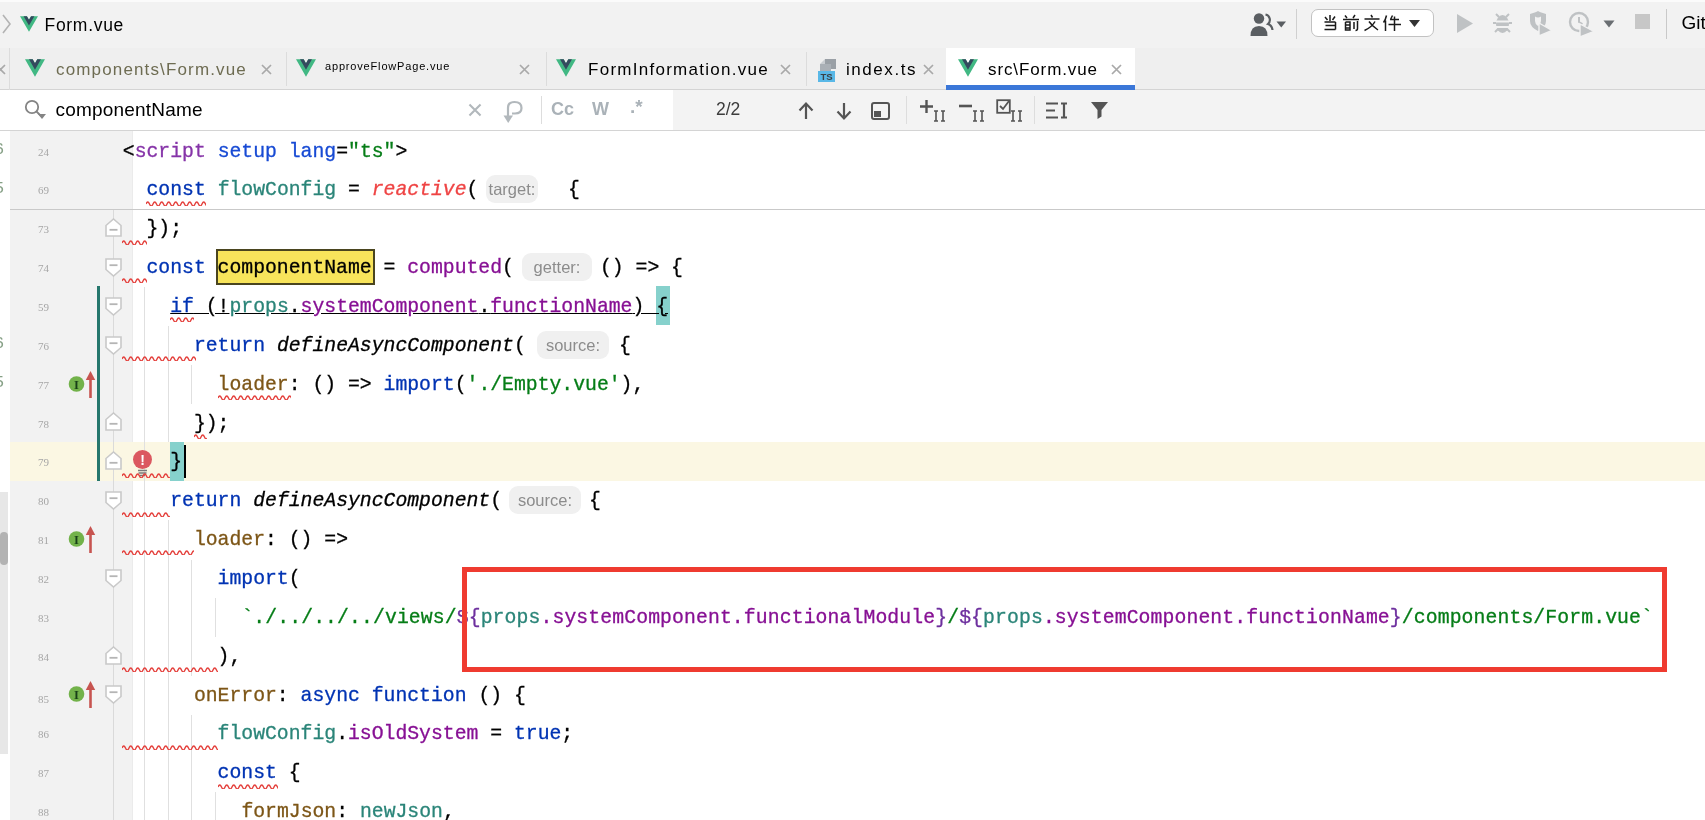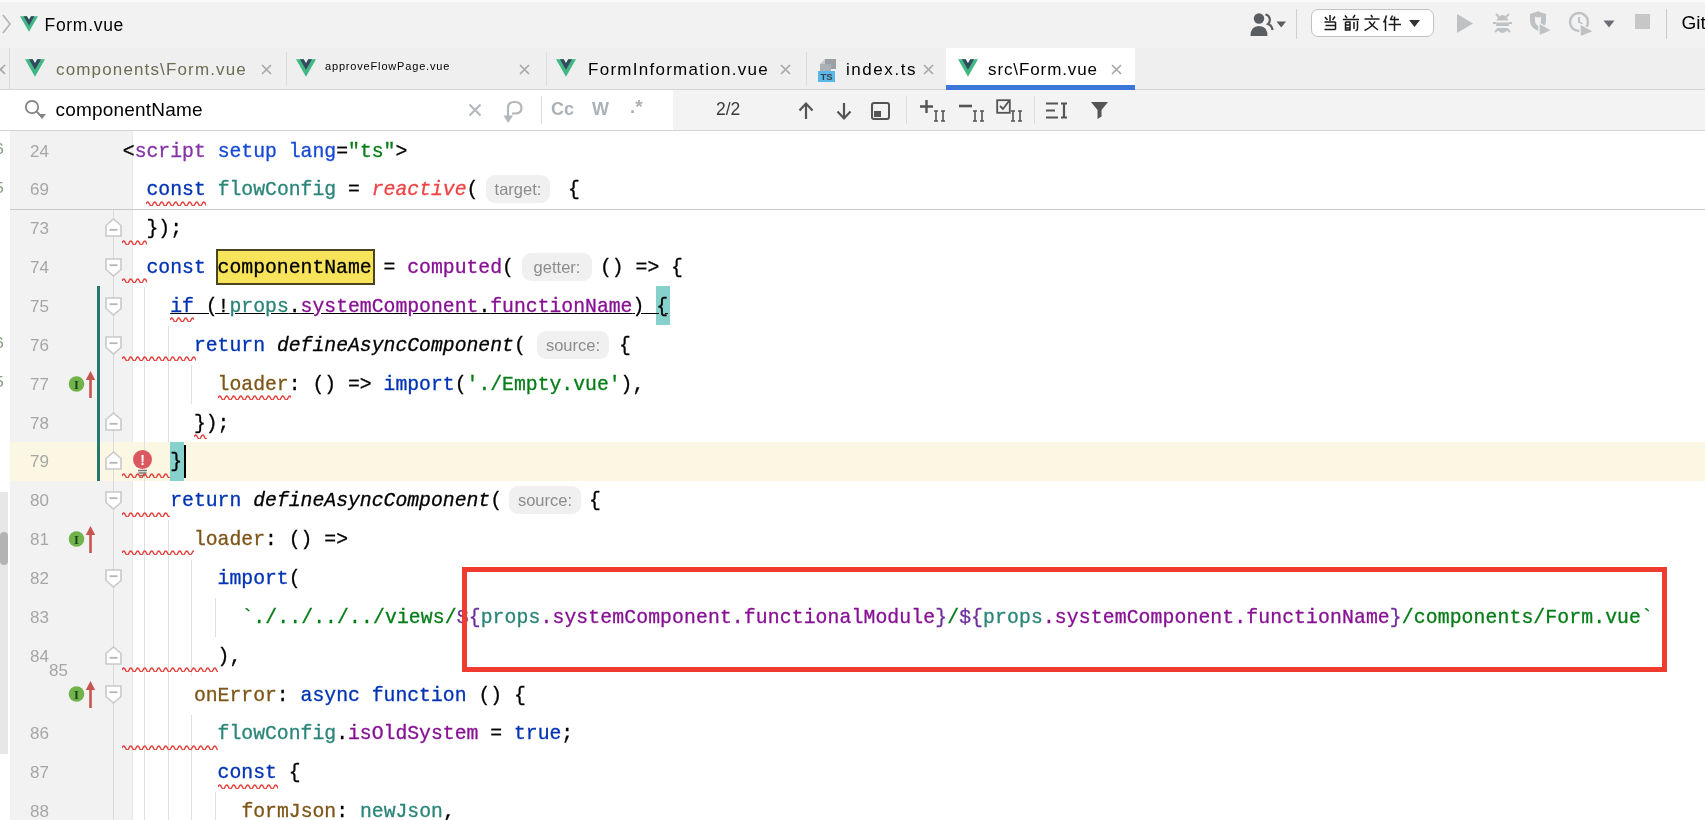--- a/index.html
+++ b/index.html
@@ -1,17 +1,17 @@
 <!DOCTYPE html>
 <html><head><meta charset="utf-8"><style>
 html,body{margin:0;padding:0;}
 body{width:1705px;height:820px;overflow:hidden;position:relative;font-family:"Liberation Sans",sans-serif;background:#fff;}
 .abs{position:absolute;}
 .code{font-family:"Liberation Mono",monospace;font-size:19.759px;white-space:pre;-webkit-text-stroke:0.3px currentColor;line-height:38.857px;height:38.857px;color:#000;}
-.ln{font-family:Liberation Sans, sans-serif;font-size:17px;color:#a6a6a6;line-height:38.857px;height:38.857px;text-align:right;width:49px;left:0;}
+.ln{font-family:Liberation Serif, serif;font-size:11px;color:#a6a6a6;line-height:38.857px;height:38.857px;text-align:right;width:49px;left:0;}
 .pill{font-size:16.5px;color:#8c8c8c;background:#f0f0f0;border-radius:9px;text-align:center;height:28px;line-height:28px;}
 .ui{font-size:17px;color:#000;white-space:pre;}
 svg{display:block}
 </style></head><body>
 <div class="abs" style="left:0.0px;top:0.0px;width:1705.0px;height:47.5px;background:#f2f2f2;border-bottom:1px solid #d6d6d6;"></div>
 <div class="abs" style="left:0.0px;top:0.0px;width:1705.0px;height:2.0px;background:#fbfbfb;"></div>
 <svg class="abs" style="left:0;top:14px" width="12" height="20" viewBox="0 0 12 20">
     <path d="M3 1 L10 10 L3 19" fill="none" stroke="#b3b3b3" stroke-width="1.6"></path>
   </svg>
 <svg class="abs" style="left:19.5px;top:15.5px" width="18" height="16" viewBox="0 0 262 227">
@@ -201,31 +201,31 @@
 <div class="abs" style="left:191.2px;top:560.0px;width:1.2px;height:116.0px;background:#e0e0e0;"></div>
 <div class="abs" style="left:191.2px;top:715.0px;width:1.2px;height:105.0px;background:#e0e0e0;"></div>
 <div class="abs" style="left:214.9px;top:598.0px;width:1.2px;height:39.0px;background:#e0e0e0;"></div>
 <div class="abs" style="left:214.9px;top:792.0px;width:1.2px;height:28.0px;background:#e0e0e0;"></div>
 <div class="abs" style="left:112.6px;top:209.0px;width:1.4px;height:611.0px;background:#dadada;"></div>
 <div class="abs" style="left:97.0px;top:286.4px;width:2.8px;height:194.3px;background:#26776d;"></div>
 <div class="abs ln" style="top:132.5px;">24</div>
 <div class="abs ln" style="top:171.4px;">69</div>
 <div class="abs ln" style="top:210.2px;">73</div>
 <div class="abs ln" style="top:249.1px;">74</div>
-<div class="abs ln" style="top:287.9px;">75</div>
+<div class="abs ln" style="top:287.9px;">59</div>
 <div class="abs ln" style="top:326.8px;">76</div>
 <div class="abs ln" style="top:365.6px;">77</div>
 <div class="abs ln" style="top:404.5px;">78</div>
 <div class="abs ln" style="top:443.4px;">79</div>
 <div class="abs ln" style="top:482.2px;">80</div>
 <div class="abs ln" style="top:521.1px;">81</div>
 <div class="abs ln" style="top:559.9px;">82</div>
 <div class="abs ln" style="top:598.8px;">83</div>
 <div class="abs ln" style="top:637.6px;">84</div>
-<div class="abs ln" style="top:652px;padding-left:19px;">85</div>
+<div class="abs ln" style="top:680px;">85</div>
 <div class="abs ln" style="top:715.4px;">86</div>
 <div class="abs ln" style="top:754.2px;">87</div>
 <div class="abs ln" style="top:793.1px;">88</div>
 <div class="abs" style="left:10.0px;top:208.6px;width:1695.0px;height:1.8px;background:#c9c9c9;"></div>
 <svg class="abs" style="left:104px;top:218.1px" width="19" height="20" viewBox="0 0 19 20">
     <polygon points="2,7.5 9.5,1 17,7.5 17,18 2,18" fill="#ffffff" stroke="#c9c9c9" stroke-width="1.6"></polygon>
     <path d="M5.5 11.8 H13.5" stroke="#b5b5b5" stroke-width="1.8"></path>
   </svg>
 <svg class="abs" style="left:104px;top:412.4px" width="19" height="20" viewBox="0 0 19 20">
     <polygon points="2,7.5 9.5,1 17,7.5 17,18 2,18" fill="#ffffff" stroke="#c9c9c9" stroke-width="1.6"></polygon>
@@ -279,21 +279,21 @@
     <circle cx="10.5" cy="15" r="7.8" fill="#72b24a"></circle>
     <text x="10.5" y="19.5" text-anchor="middle" font-family="Liberation Serif" font-size="12.5" font-weight="bold" fill="#173f17">I</text>
     <path d="M24.5 29 V9" stroke="#c75450" stroke-width="2.6"></path>
     <polygon points="19.8,11 29.2,11 24.5,2" fill="#c75450"></polygon>
   </svg>
 <div class="abs" style="left:216.1px;top:249.1px;width:159.1px;height:35.9px;background:#f8e45b;border:2px solid #4a451f;box-sizing:border-box;"></div>
 <div class="abs" style="left:655.8px;top:286.4px;width:13.9px;height:38.9px;background:#86d1cc;"></div>
 <div class="abs" style="left:169.7px;top:441.9px;width:13.9px;height:38.9px;background:#86d1cc;"></div>
 <div class="abs code" style="left:122.8px;top:132.5px;"><span style="color:#000000;">&lt;</span><span style="color:#8634a8;">script</span><span style="color:#000000;"> </span><span style="color:#174ad4;">setup</span><span style="color:#000000;"> </span><span style="color:#174ad4;">lang</span><span style="color:#000000;">=</span><span style="color:#067d17;">"ts"</span><span style="color:#000000;">&gt;</span></div>
 <div class="abs code" style="left:146.5px;top:171.4px;"><span style="color:#0033b3;">const</span><span style="color:#000000;"> </span><span style="color:#2b8579;">flowConfig</span><span style="color:#000000;"> = </span><span style="color:#ef4444;font-style:italic;">reactive</span><span style="color:#000000;">(</span></div>
-<div class="abs pill" style="left:486.0px;top:175.4px;width:64px;">target:</div>
+<div class="abs pill" style="left:486.0px;top:175.4px;width:52px;">target:</div>
 <div class="abs code" style="left:146.5px;top:210.2px;"><span style="color:#000000;">});</span></div>
 <div class="abs code" style="left:146.5px;top:249.1px;"><span style="color:#0033b3;">const</span></div>
 <div class="abs code" style="left:217.6px;top:249.1px;"><span style="color:#000000;">componentName</span><span style="color:#000000;"> = </span><span style="color:#871094;">computed</span><span style="color:#000000;">(</span></div>
 <div class="abs pill" style="left:522.0px;top:253.1px;width:70px;">getter:</div>
 <div class="abs code" style="left:170.2px;top:287.9px;text-decoration:underline;"><span style="color:#0033b3;">if</span><span style="color:#000000;"> (!</span><span style="color:#2b8579;">props</span><span style="color:#000000;">.</span><span style="color:#871094;">systemComponent</span><span style="color:#000000;">.</span><span style="color:#871094;">functionName</span><span style="color:#000000;">) {</span></div>
 <div class="abs code" style="left:193.9px;top:326.8px;"><span style="color:#0033b3;">return</span><span style="color:#000000;"> </span><span style="color:#000000;font-style:italic;">defineAsyncComponent</span><span style="color:#000000;">(</span></div>
 <div class="abs pill" style="left:537.0px;top:330.8px;width:72px;">source:</div>
 <div class="abs code" style="left:217.6px;top:365.6px;"><span style="color:#7d5617;">loader</span><span style="color:#000000;">: () =&gt; </span><span style="color:#0033b3;">import</span><span style="color:#000000;">(</span><span style="color:#067d17;">'./Empty.vue'</span><span style="color:#000000;">),</span></div>
 <div class="abs code" style="left:193.9px;top:404.5px;"><span style="color:#000000;">});</span></div>
 <div class="abs code" style="left:170.2px;top:443.4px;"><span style="color:#000000;">}</span></div>

